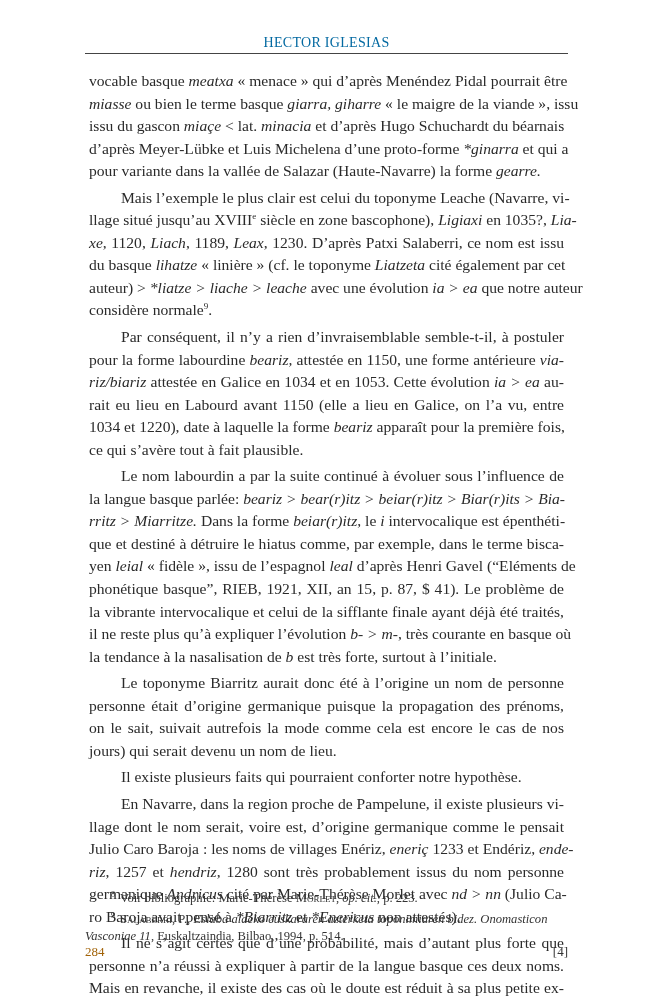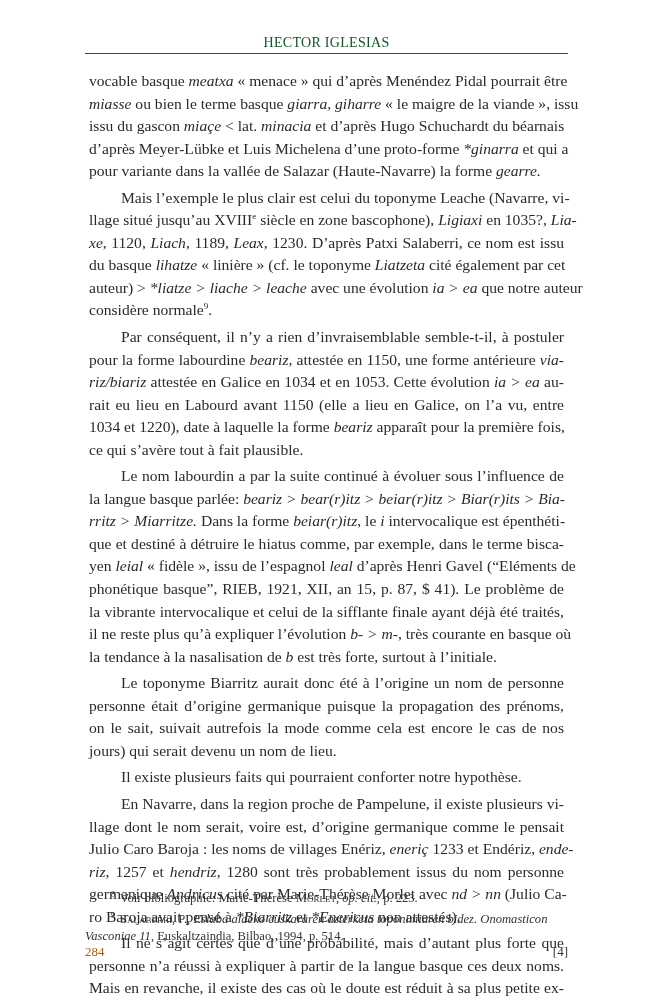--- a/index.html
+++ b/index.html
@@ -1,19 +1,19 @@
 <!DOCTYPE html>
 <html><head>
   <meta charset="utf-8">
   <style>
     html, body { margin: 0; padding: 0; background: #ffffff; }
     body { width: 645px; height: 1000px; position: relative; overflow: hidden;
            font-family: "Liberation Serif", "DejaVu Serif", serif; color: #2a2a2a; }
     .running-head { position: absolute; left: 85px; width: 483px; top: 35px; text-align: center;
-                    font-size: 14px; letter-spacing: 0.3px; color: #14532d; }
+                    font-size: 14px; letter-spacing: 0.3px; color: #0369a1; }
     .head-rule { position: absolute; left: 85px; width: 483px; top: 53px; height: 0;
                  border-top: 1px solid #444; }
     .body-text { position: absolute; left: 85px; width: 483px; top: 66px;
                  font-size: 15.6px; line-height: 22.55px; text-align: justify; hyphens: manual; }
     .body-text p { margin: 4px; text-indent: 0; }
     .line { display: block; text-align: justify; text-align-last: justify; white-space: nowrap; }
     .line.last { text-align-last: left; }
     i { font-style: italic; }
     sup { font-size: 9px; line-height: 0; vertical-align: 6px; }
     .footnotes { position: absolute; left: 85px; width: 483px; top: 886px;

